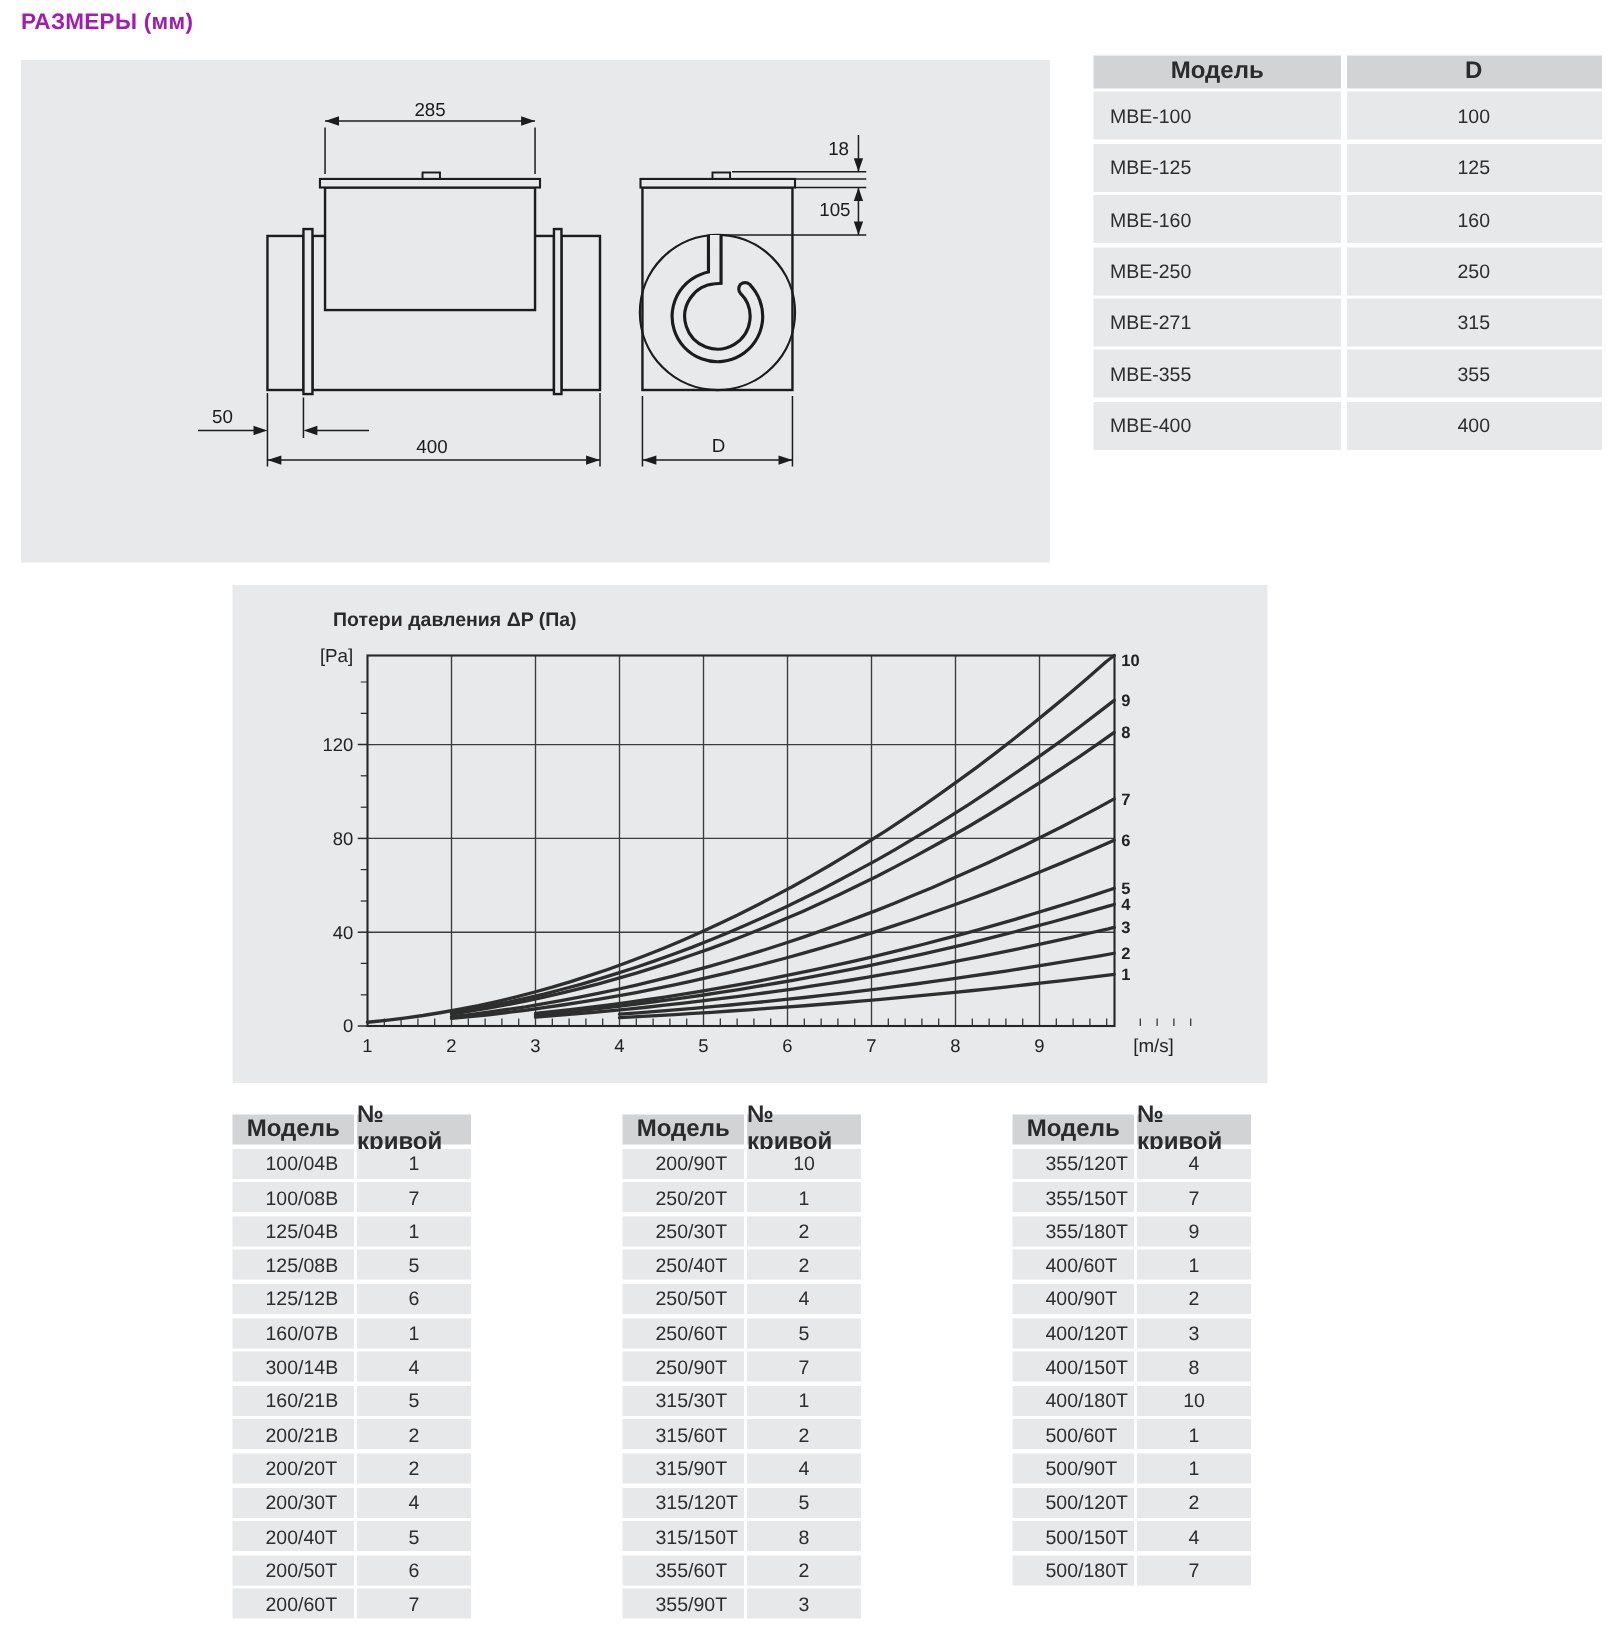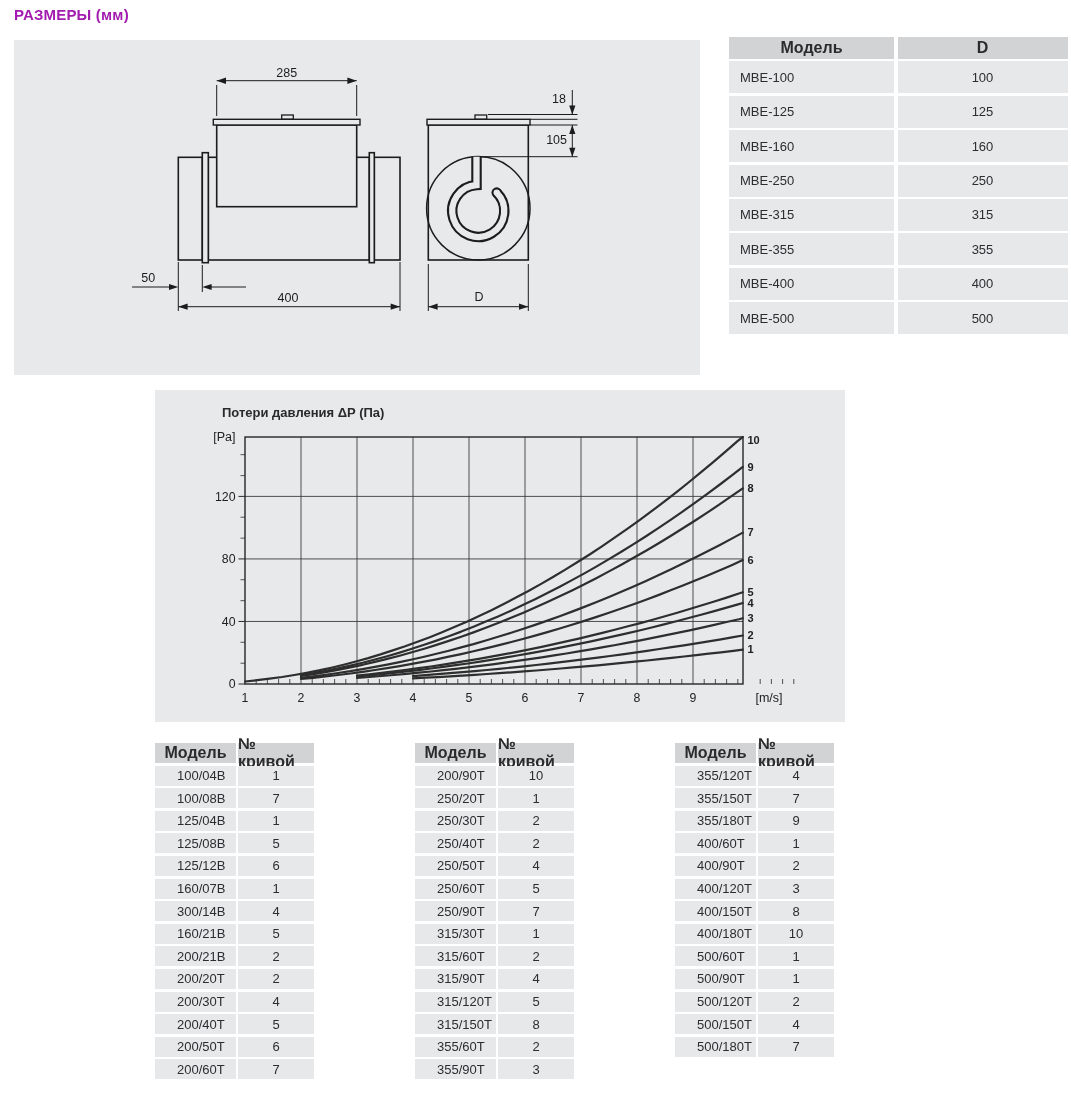--- a/index.html
+++ b/index.html
@@ -132,34 +132,30 @@
       </div>
       <div class="trow t-top">
         <div class="td model">МВЕ-160</div>
         <div class="td num">160</div>
       </div>
       <div class="trow t-top">
         <div class="td model">МВЕ-250</div>
         <div class="td num">250</div>
       </div>
       <div class="trow t-top">
-        <div class="td model">МВЕ-315</div>
+        <div class="td model">МВЕ-271</div>
         <div class="td num">315</div>
       </div>
       <div class="trow t-top">
         <div class="td model">МВЕ-355</div>
         <div class="td num">355</div>
       </div>
       <div class="trow t-top">
         <div class="td model">МВЕ-400</div>
         <div class="td num">400</div>
-      </div>
-      <div class="trow t-top">
-        <div class="td model">МВЕ-500</div>
-        <div class="td num">500</div>
       </div>
     </div>
 
   <div class="panel" id="chart-panel">
     <div class="abs" id="chart-title">Потери давления ΔP (Па)</div>
     <svg id="plot-svg" width="690" height="332" viewBox="0 0 690 332">
       <text x="80.5" y="51" text-anchor="end" font-size="12.5">[Pa]</text>
       <text x="614" y="311.5" text-anchor="middle" font-size="12.5">[m/s]</text>
     <line x1="146" y1="47" x2="146" y2="294" stroke="#3c3c3c" stroke-width="0.9"></line>
         <line x1="202" y1="47" x2="202" y2="294" stroke="#3c3c3c" stroke-width="0.9"></line>

